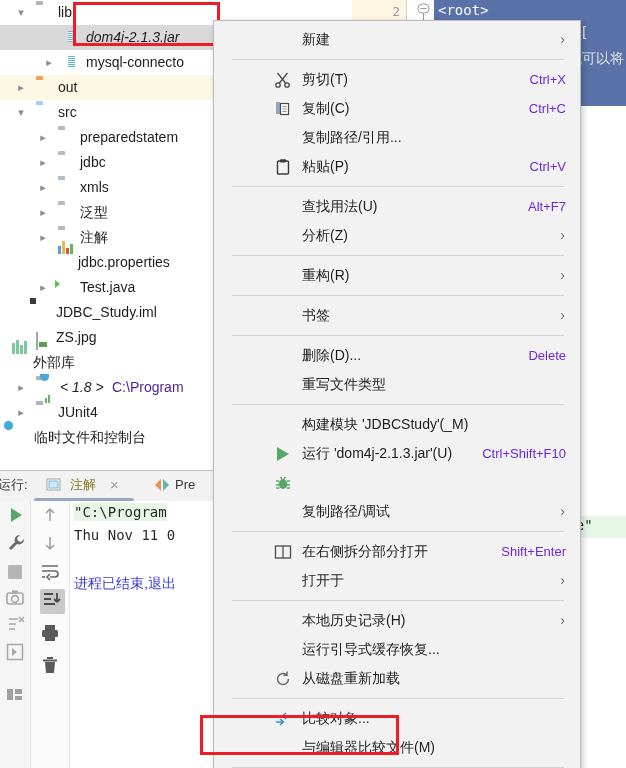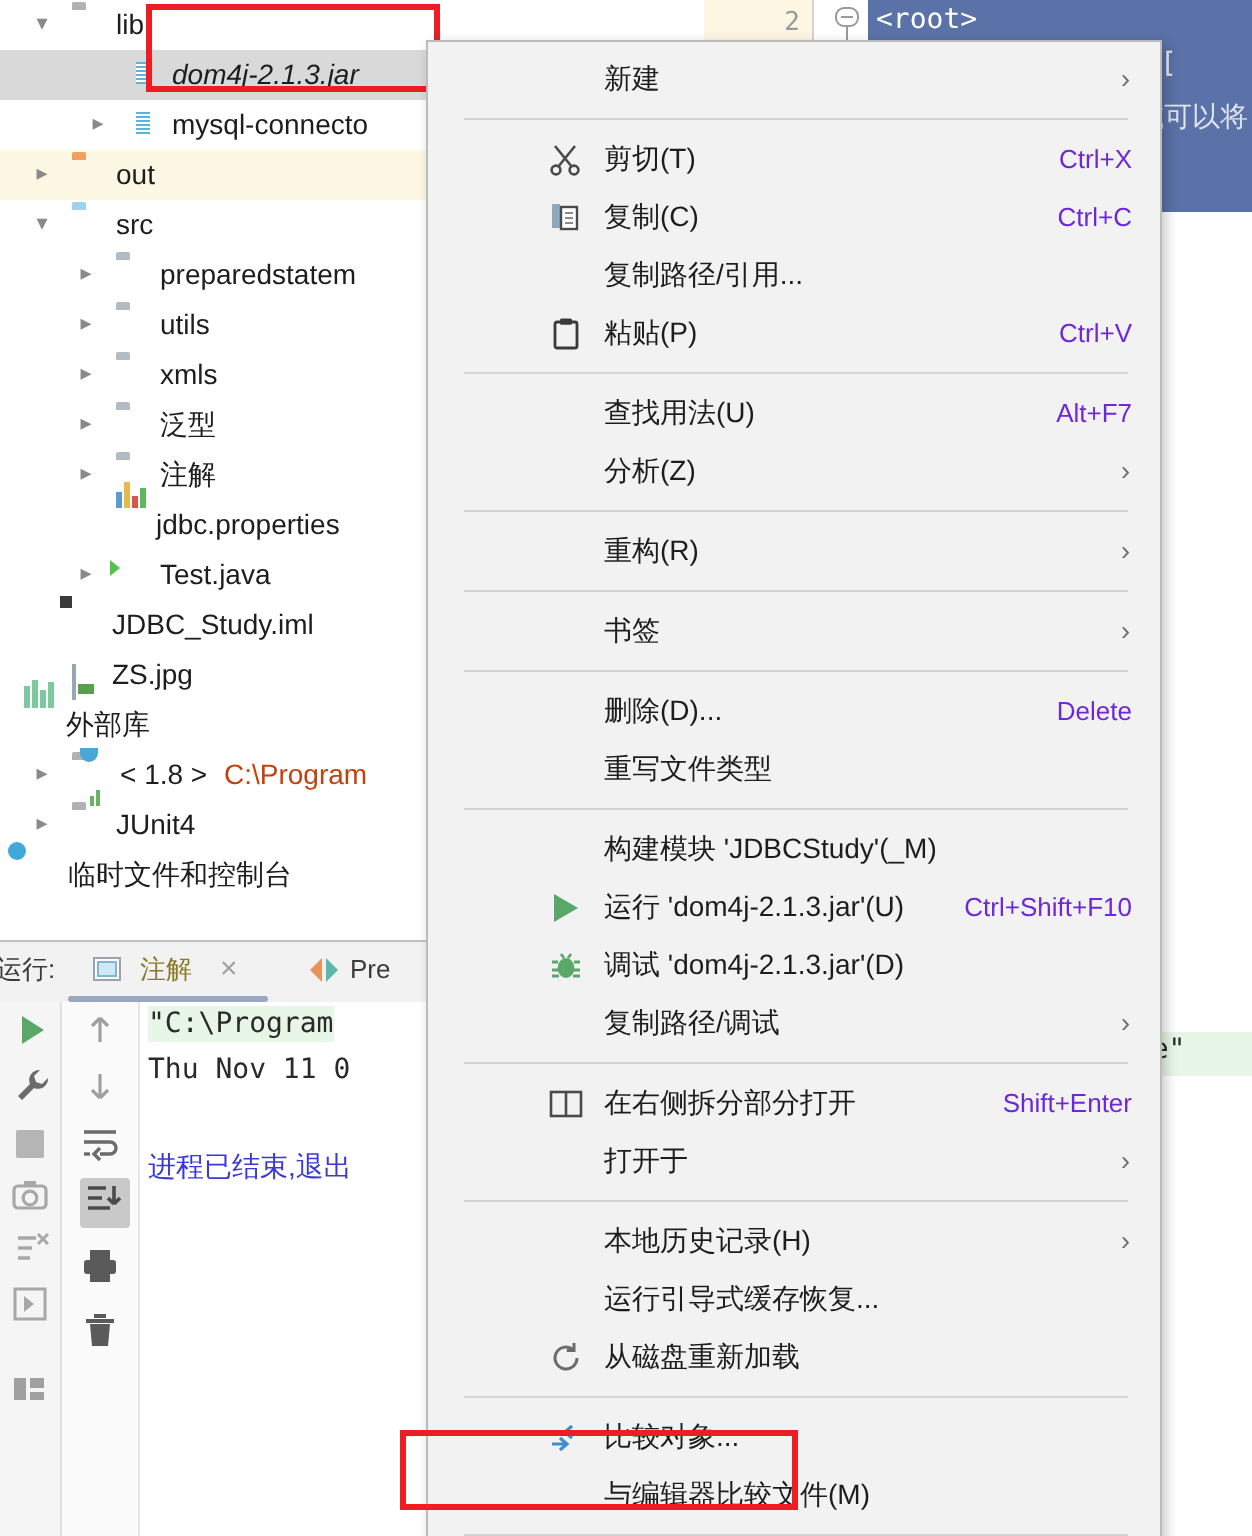--- a/index.html
+++ b/index.html
@@ -27,21 +27,21 @@
   .mini-dot{position:absolute;width:4px;height:4px;border-radius:50%;background:#9b9b9b;}
 
   
   #tree{position:absolute;left:0;top:0;width:232px;height:470px;background:#ffffff;overflow:hidden;}
   .row{position:relative;height:25px;line-height:25px;white-space:nowrap;font-size:14px;color:#1d1d1d;}
   .row .arrow{position:absolute;top:0;width:14px;text-align:center;color:#8a8a8a;font-size:11px;line-height:25px;}
   .row .ico{position:absolute;top:4px;width:17px;height:17px;}
   .row .lbl{position:absolute;top:0;line-height:25px;}
   .row.sel{background:#d9d9d9;}
   .row.hl{background:#fdf8e3;}
-  .dim{color:#c2410c;}
+  .dim{color:#4c1d95;}
 
   
   .fld{position:relative;width:16px;height:13px;margin-top:2px;border-radius:1px;}
   .fld:before{content:"";position:absolute;left:0;top:-3px;width:7px;height:4px;border-radius:1px 1px 0 0;background:inherit;}
   .fld-gray{background:#aeb3b8;}
   .fld-orange{background:#f0a15e;}
   .fld-blue{background:#9ed2ef;}
   .fld-src{position:relative;width:16px;height:13px;margin-top:2px;background:#b4bcc3;border-radius:1px;}
   .fld-src:after{content:"";position:absolute;left:3px;top:3px;width:5px;height:5px;border-radius:50%;background:#ffffff;}
   .fld-src:before{content:"";position:absolute;left:0;top:-3px;width:7px;height:4px;border-radius:1px 1px 0 0;background:#b4bcc3;}
@@ -169,21 +169,21 @@
 
   <div class="row" style="top:125px;position:absolute;width:232px;">
     <span class="arrow" style="left:36px;">▸</span>
     <span class="ico" style="left:58px;"><span class="fld-src"></span></span>
     <span class="lbl" style="left:80px;">preparedstatem</span>
   </div>
 
   <div class="row" style="top:150px;position:absolute;width:232px;">
     <span class="arrow" style="left:36px;">▸</span>
     <span class="ico" style="left:58px;"><span class="fld-src"></span></span>
-    <span class="lbl" style="left:80px;">utils</span>
+    <span class="lbl" style="left:80px;">jdbc</span>
   </div>
 
   <div class="row" style="top:175px;position:absolute;width:232px;">
     <span class="arrow" style="left:36px;">▸</span>
     <span class="ico" style="left:58px;"><span class="fld-src"></span></span>
     <span class="lbl" style="left:80px;">xmls</span>
   </div>
 
   <div class="row" style="top:200px;position:absolute;width:232px;">
     <span class="arrow" style="left:36px;">▸</span>
@@ -223,21 +223,21 @@
   <div class="row" style="top:350px;position:absolute;width:232px;">
     <span class="ico" style="left:12px;">
       <span class="barsico"><i style="left:0;height:11px;"></i><i style="left:4px;height:14px;"></i><i style="left:8px;height:9px;"></i><i style="left:12px;height:13px;"></i></span>
     </span>
     <span class="lbl" style="left:33px;">外部库</span>
   </div>
 
   <div class="row" style="top:375px;position:absolute;width:232px;">
     <span class="arrow" style="left:14px;">▸</span>
     <span class="ico" style="left:36px;"><span class="jdkico"></span></span>
-    <span class="lbl" style="left:60px;">&lt; 1.8 &gt;</span>
+    <span class="lbl" style="left:60px;font-style:italic;">&lt; 1.8 &gt;</span>
     <span class="lbl dim" style="left:112px;">C:\Program</span>
   </div>
 
   <div class="row" style="top:400px;position:absolute;width:232px;">
     <span class="arrow" style="left:14px;">▸</span>
     <span class="ico" style="left:36px;">
       <span class="junitico"><i style="left:9px;height:5px;"></i><i style="left:12px;height:8px;"></i></span>
     </span>
     <span class="lbl" style="left:58px;">JUnit4</span>
   </div>
@@ -469,21 +469,20 @@
   </div>
 
   <div class="mi">
     <span class="mico">
       <svg width="18" height="18" viewBox="0 0 18 18">
           <ellipse cx="9" cy="10" rx="4.2" ry="5" fill="#59a869"></ellipse>
           <path d="M2 7 h3 M13 7 h3 M2 11 h3 M13 11 h3 M2 14 h3.5 M12.5 14 h3.5" stroke="#59a869" stroke-width="1.4"></path>
           <path d="M6.5 3 l1.5 2 M11.5 3 l-1.5 2" stroke="#59a869" stroke-width="1.4"></path>
         </svg>
     </span>
-    <span>调试 'dom4j-2.1.3.jar'(D)</span>
   </div>
 
   <div class="mi">
     <span>复制路径/调试</span>
     <span class="sub">›</span>
   </div>
 
   <div class="msep"></div>
 
   <div class="mi">

